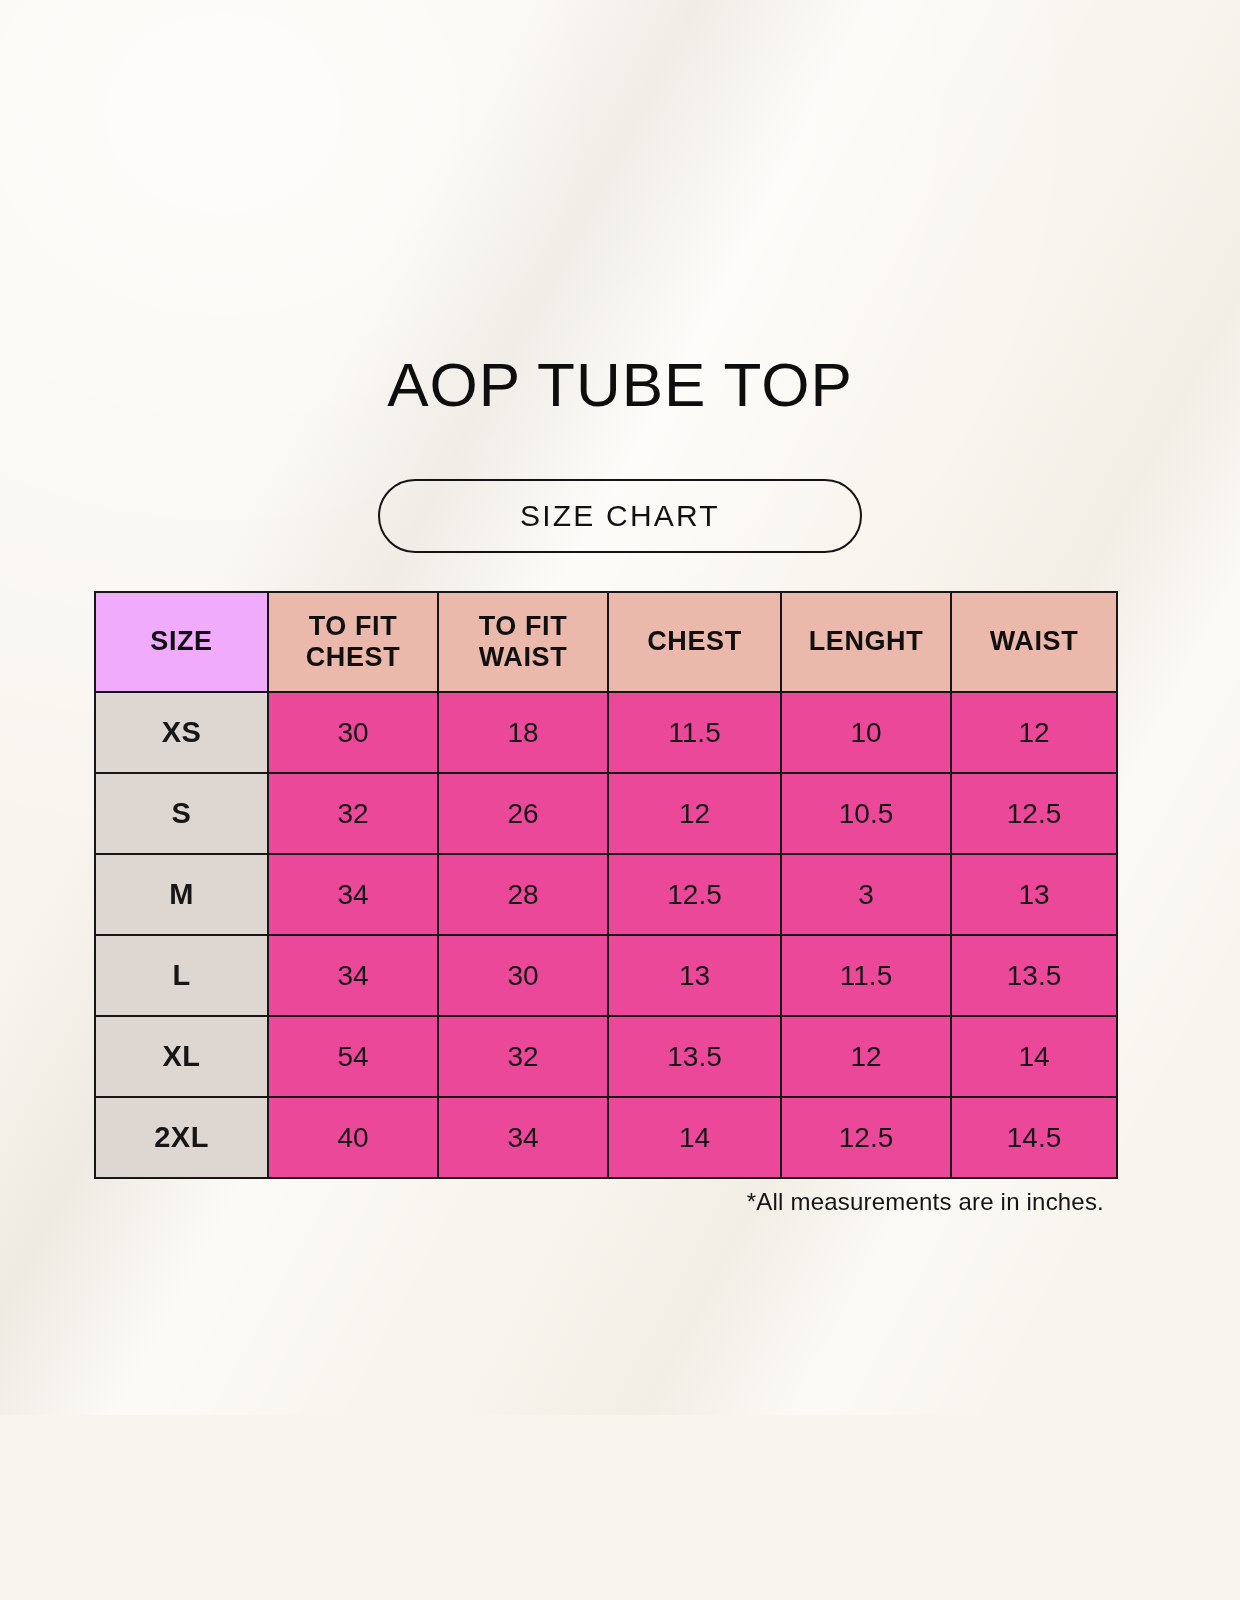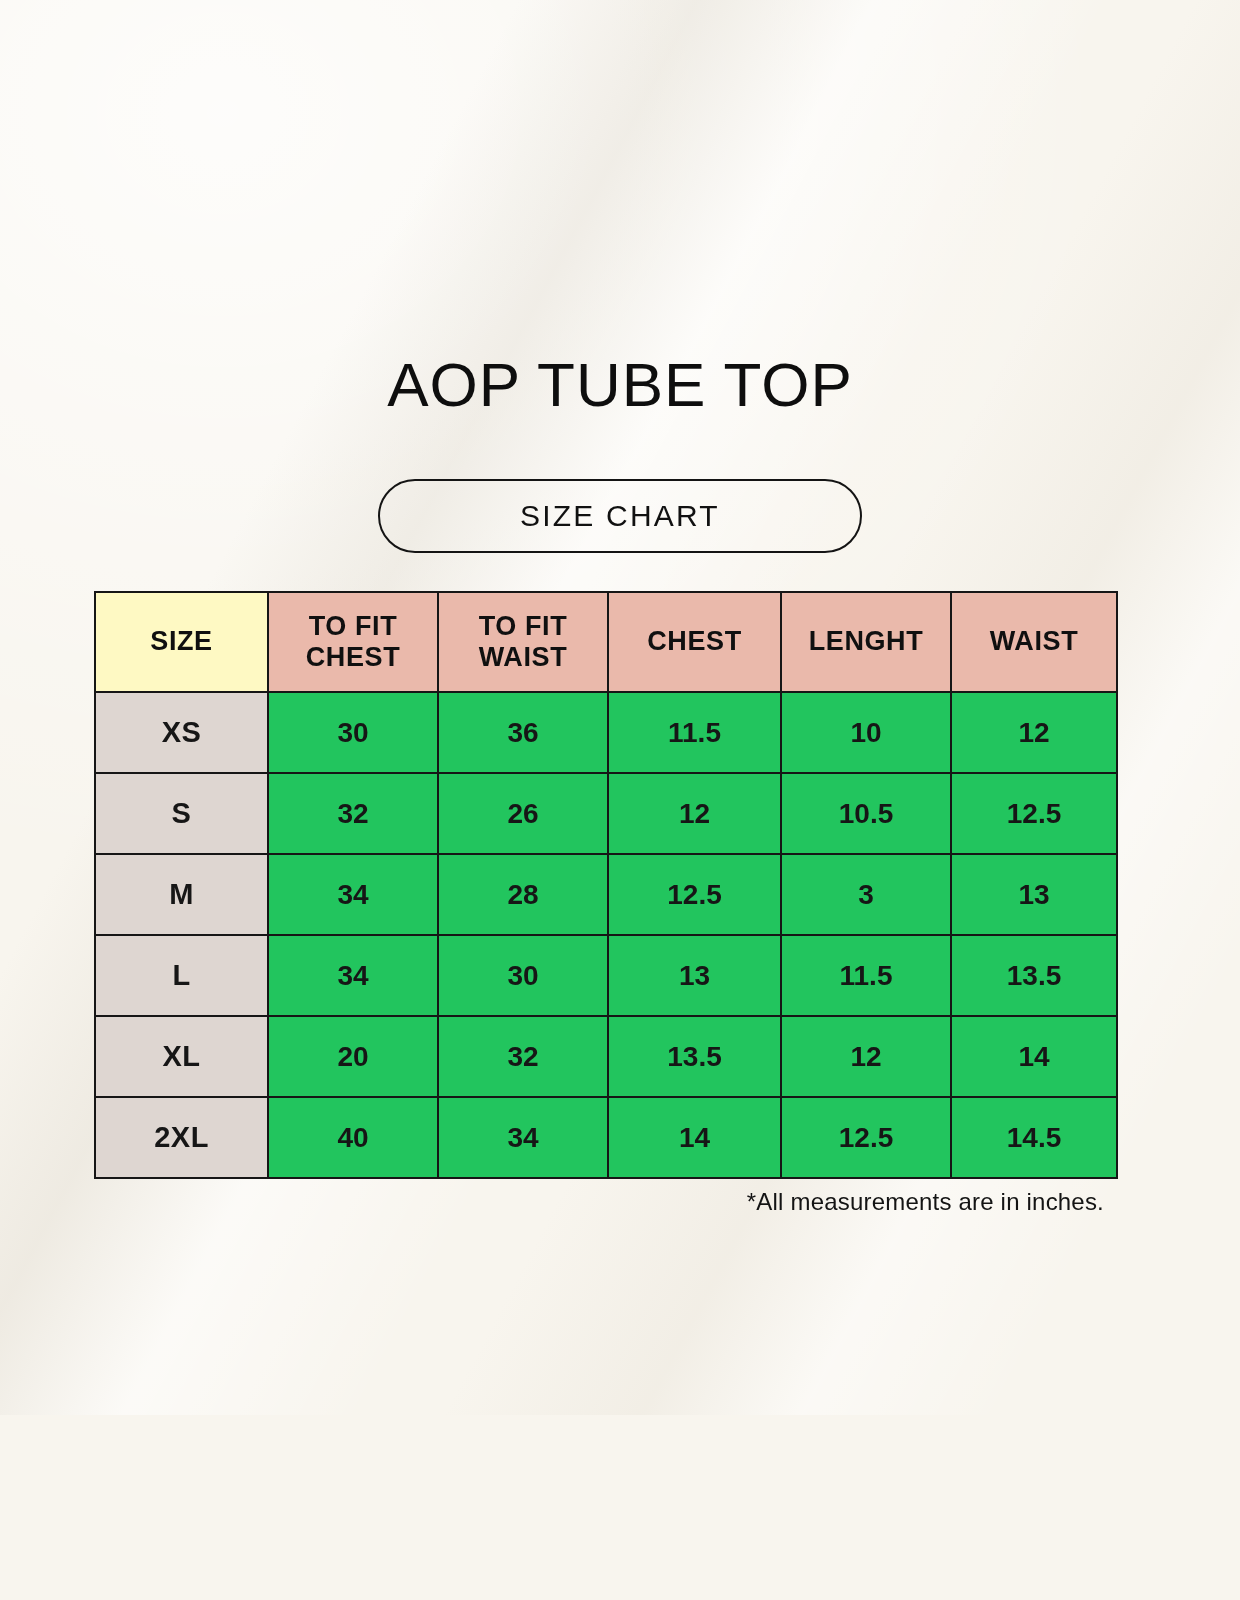--- a/index.html
+++ b/index.html
@@ -113,28 +113,28 @@
   thead th {
     height:100px;
     font-size:27px;
     font-weight:700;
     letter-spacing:0.6px;
     line-height:1.16;
     background:#eab9ab;
     color:#101010;
   }
   thead th.size-head {
-    background:#fef9c3;
+    background:#f0abfc;
   }
 
   tbody td {
     height:81px;
     font-size:28px;
-    font-weight:700;
-    background:#22c55e;
+    font-weight:400;
+    background:#ec4899;
     color:#161616;
   }
   tbody td.size-cell {
     background:#ded6d1;
     font-weight:700;
     font-size:29px;
     letter-spacing:0.5px;
   }
 
   .footnote {
@@ -178,21 +178,21 @@
           <th><span>TO FIT</span><br><span>WAIST</span></th>
           <th><span>CHEST</span></th>
           <th><span>LENGHT</span></th>
           <th><span>WAIST</span></th>
         </tr>
       </thead>
       <tbody>
           <tr>
             <td class="size-cell">XS</td>
             <td>30</td>
-            <td>36</td>
+            <td>18</td>
             <td>11.5</td>
             <td>10</td>
             <td>12</td>
           </tr>
           <tr>
             <td class="size-cell">S</td>
             <td>32</td>
             <td>26</td>
             <td>12</td>
             <td>10.5</td>
@@ -209,21 +209,21 @@
           <tr>
             <td class="size-cell">L</td>
             <td>34</td>
             <td>30</td>
             <td>13</td>
             <td>11.5</td>
             <td>13.5</td>
           </tr>
           <tr>
             <td class="size-cell">XL</td>
-            <td>20</td>
+            <td>54</td>
             <td>32</td>
             <td>13.5</td>
             <td>12</td>
             <td>14</td>
           </tr>
           <tr>
             <td class="size-cell">2XL</td>
             <td>40</td>
             <td>34</td>
             <td>14</td>

